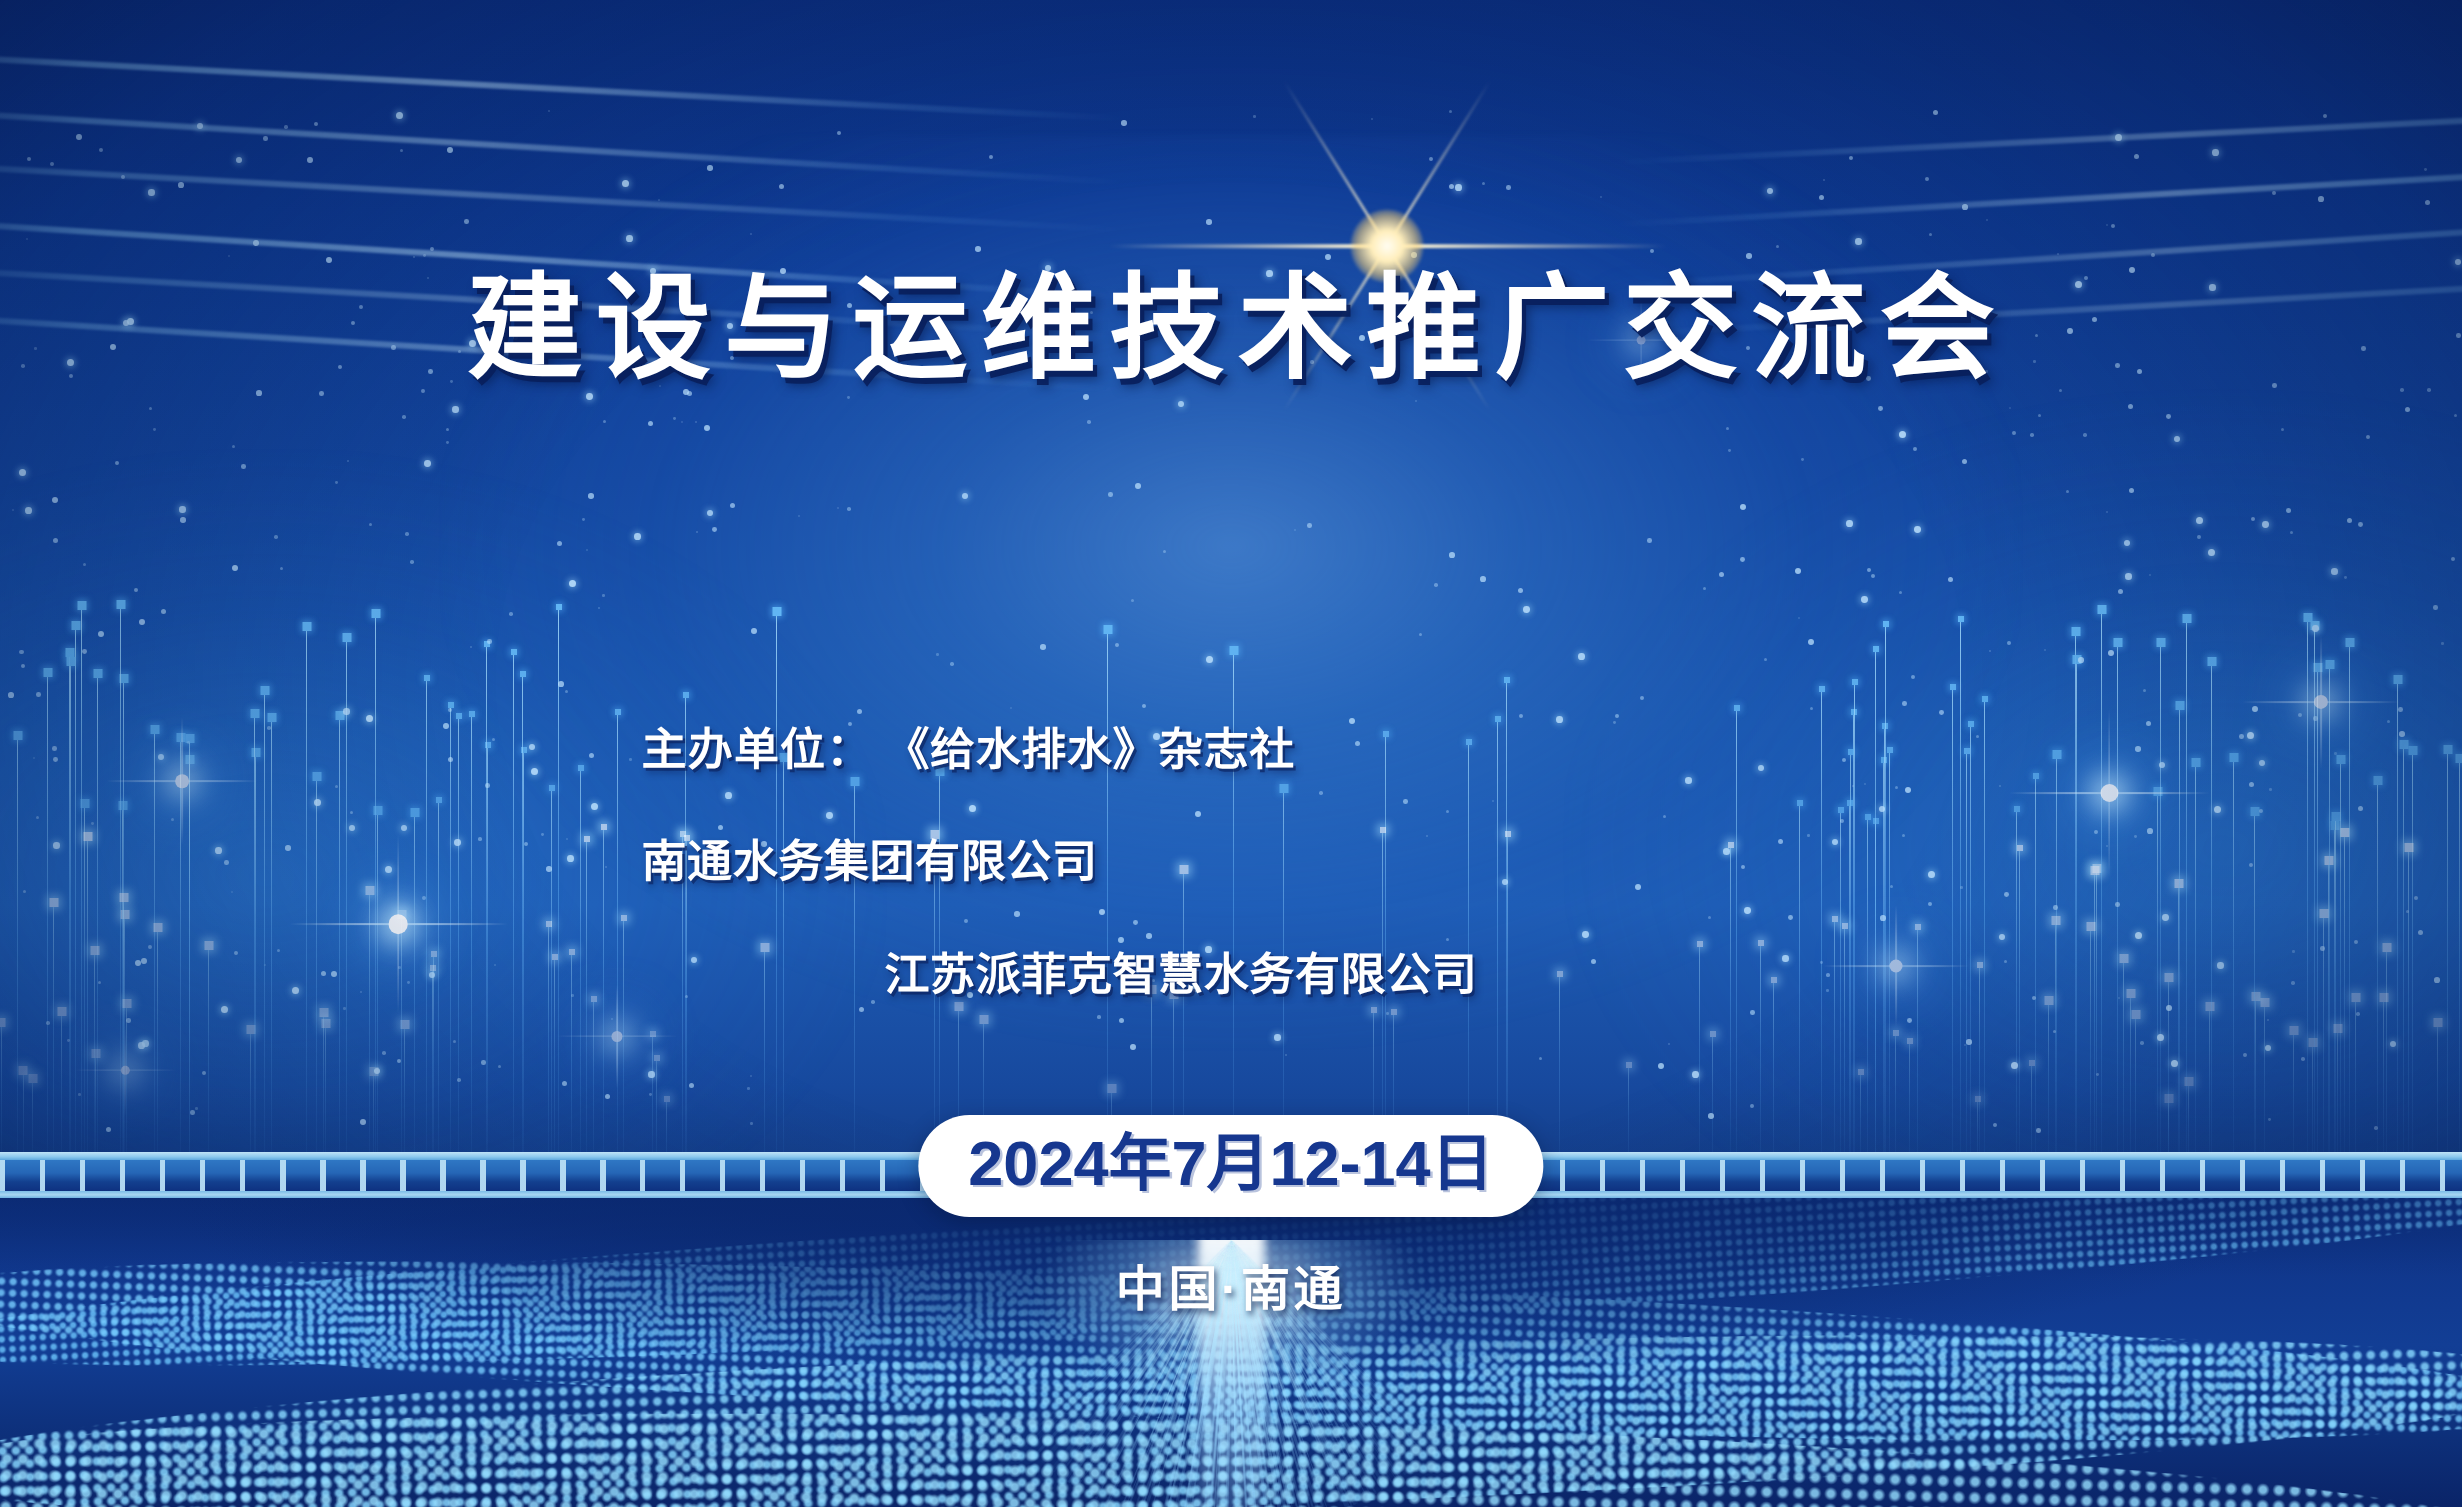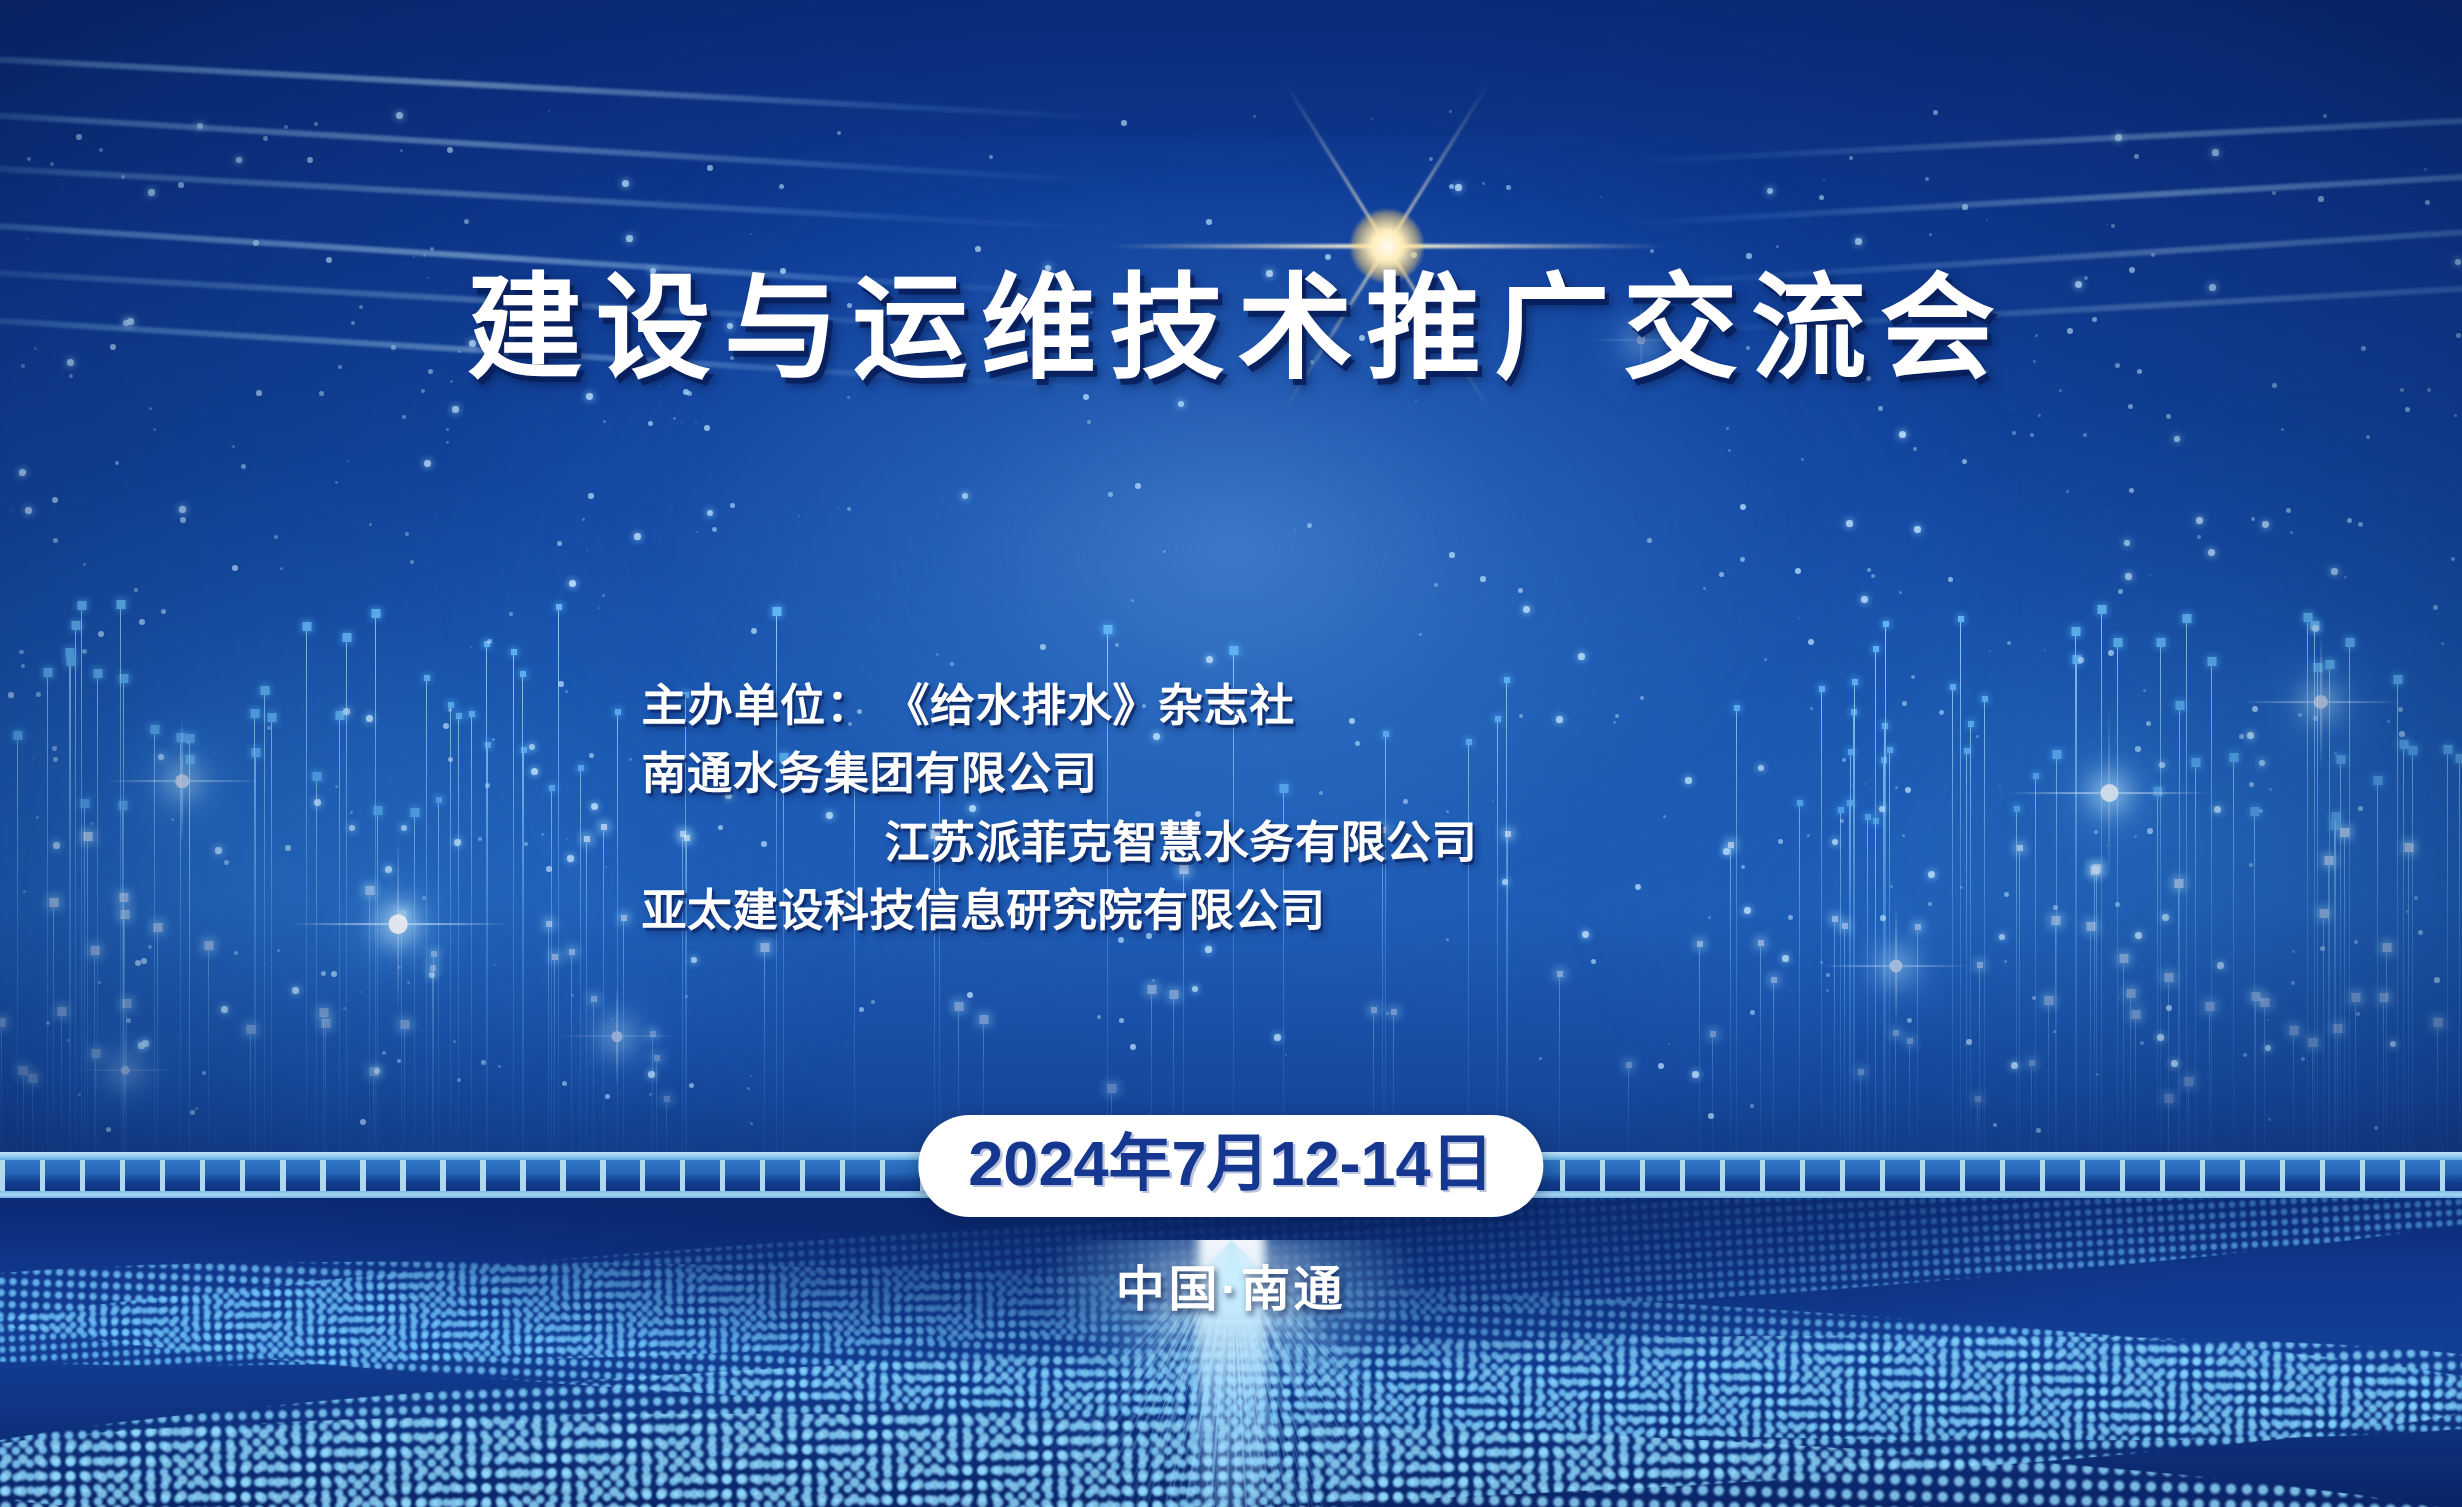--- a/index.html
+++ b/index.html
@@ -137,21 +137,21 @@
     display:flex;flex-direction:column;align-items:center;
   }
   .org-inner{display:flex;flex-direction:column;width:1191px;}
   .org-row{
     display:flex;align-items:baseline;
     color:#ffffff;font-size:45px;font-weight:700;line-height:1.52;
     text-shadow:2.4px 3px 0 rgba(12,38,100,.72), 3.6px 4.9px 7.3px rgba(6,22,70,.45);
     white-space:nowrap;
   }
   .org-label{width:243px;flex:0 0 243px;letter-spacing:1.2px;}
-  .org-value{letter-spacing:0.6px;}
+  .org-value{letter-spacing:0.6px;margin-top:44px;}
   .org-row.indent .org-label{visibility:hidden;}
 
   
   .date-pill{
     position:absolute;left:50%;top:1115px;transform:translateX(-50%);
     background:#ffffff;border-radius:73px;
     padding:13.4px 50px 18px;
     z-index:20;
     box-shadow:0 6px 20.7px rgba(4,20,60,.38);
   }
@@ -1182,21 +1182,20 @@
           <span class="org-value">《给水排水》杂志社</span>
         </div>
         <div class="org-row">
           <span class="org-value">南通水务集团有限公司</span>
         </div>
         <div class="org-row indent">
           <span class="org-label">协办单位：</span>
           <span class="org-value">江苏派菲克智慧水务有限公司</span>
         </div>
         <div class="org-row">
-          <span class="org-value">亚太建设科技信息研究院有限公司</span>
         </div>
       </div>
   </div>
 
   <div class="date-pill">
     <div class="date-text">2024年7月12-14日</div>
   </div>
 
   <div class="location">中国·南通</div>
 

